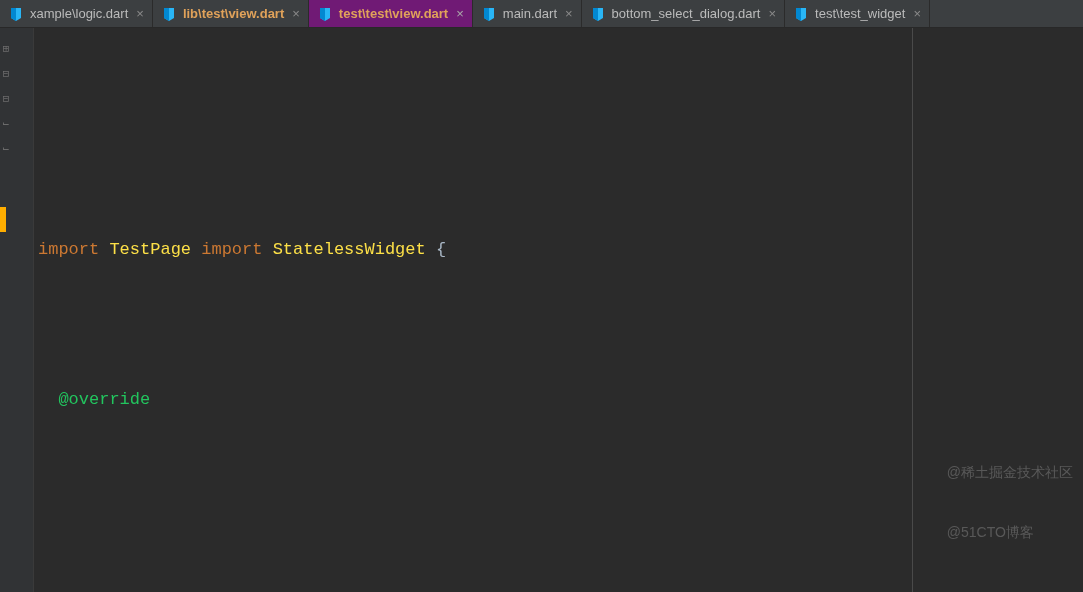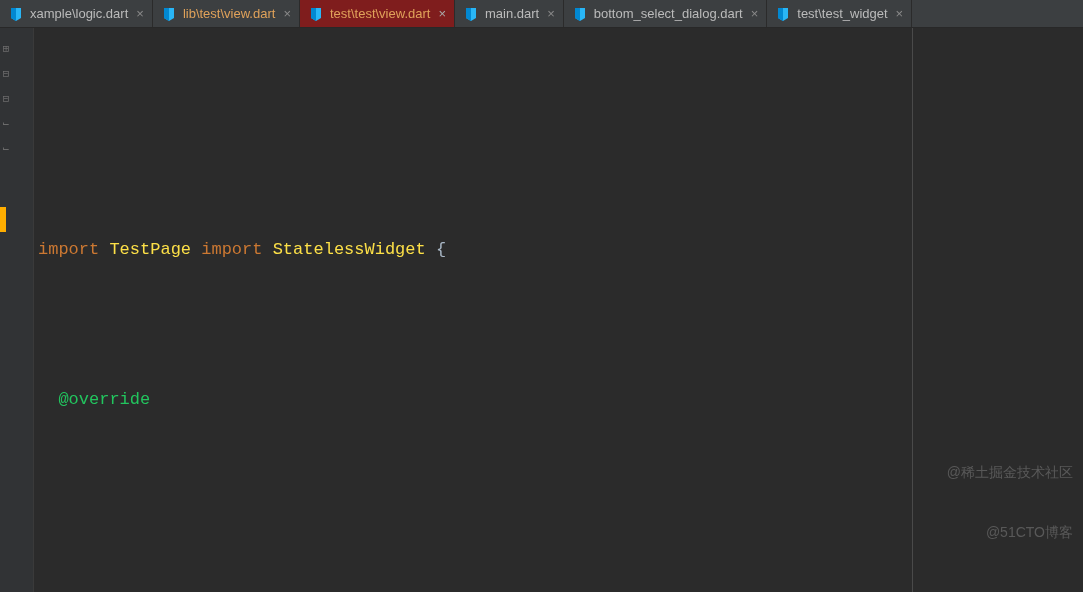--- a/index.html
+++ b/index.html
@@ -1,37 +1,37 @@
 <!DOCTYPE html>
 <html><head>
 <meta charset="utf-8">
 <style>
   * { margin: 0; padding: 0; box-sizing: border-box; }
   html, body { width: 1083px; height: 592px; overflow: hidden; background: #2b2b2b; font-family: Consolas, "Courier New", monospace; }
   .workspace { display: flex; flex-direction: column; height: 100%; background: #2b2b2b; }
   .tabs { display: flex; height: 28px; background: #3c3f41; border-bottom: 1px solid #282828; font-size: 13px; color: #bbb; font-family: "Segoe UI", Arial, sans-serif; }
   .tab { display: flex; align-items: center; padding: 0 8px 0 8px; border-right: 1px solid #2b2b2b; cursor: pointer; white-space: nowrap; }
-  .tab.active { background: #7f1d1d; color: #e0a25a; }
-  .tab.tainted span.label { color: #e0a25a; }
+  .tab.active { background: #701a75; color: #e0a25a; }
+  .tab.tainted span.label { color: #e0a25a; font-weight: bold; }
   .tab .icon { width: 16px; height: 16px; margin-right: 6px; display:inline-flex; align-items:center; justify-content:center; }
   .tab .close { margin-left: 8px; color: #8a8a8a; font-size: 13px; line-height: 1; }
   .tab.active .close { color: #aaa; }
   .editor-wrap { display: flex; flex: 1; overflow: hidden; }
   .gutter { width: 34px; background: #313335; border-right: 1px solid #3a3a3a; padding-top: 9px; }
   .grow { width: 12px; text-align: center; color: #6b6b6b; font-size: 11px; line-height: 25px; user-select: none; }
   .code { flex: 1; padding: 9px 0 0 4px; font-size: 17px; line-height: 25px; color: #a9b7c6; position: relative; white-space: pre; }
   .line { height: 25px; }
   .kw   { color: #cc7832; }
   .ann  { color: #22c55e; }
   .type { color: #fde047; }
   .fn   { color: #ffc66d; }
   .punct{ color: #a9b7c6; }
   .dim  { color: #808080; }
   .margin-line { position: absolute; top: 0; bottom: 0; left: 878px; border-left: 1px solid #4a4a4a; pointer-events: none; }
-  .watermark { position: absolute; right: 10px; bottom: 10px; text-align: right; color: #777; font-family: "Segoe UI", Arial, sans-serif; font-size: 14px; line-height: 20px; opacity: 0.6; pointer-events: none; margin-left: 20px; }
+  .watermark { position: absolute; right: 10px; bottom: 10px; color: #777; font-family: "Segoe UI", Arial, sans-serif; font-size: 14px; line-height: 20px; opacity: 0.6; pointer-events: none; margin-left: 20px; }
   .hl-line { position:absolute; top:258px; left:0; right:0; height:25px; background:#323232; z-index:-1; }
   .caret-mark { position:absolute; top:179px; left:-34px; width:6px; height:25px; background:#ffae00; }
 </style>
 </head>
 <body>
 
 <div class="workspace">
   <div class="tabs" id="tabs">
       <div class="tab">
         <span class="icon">

